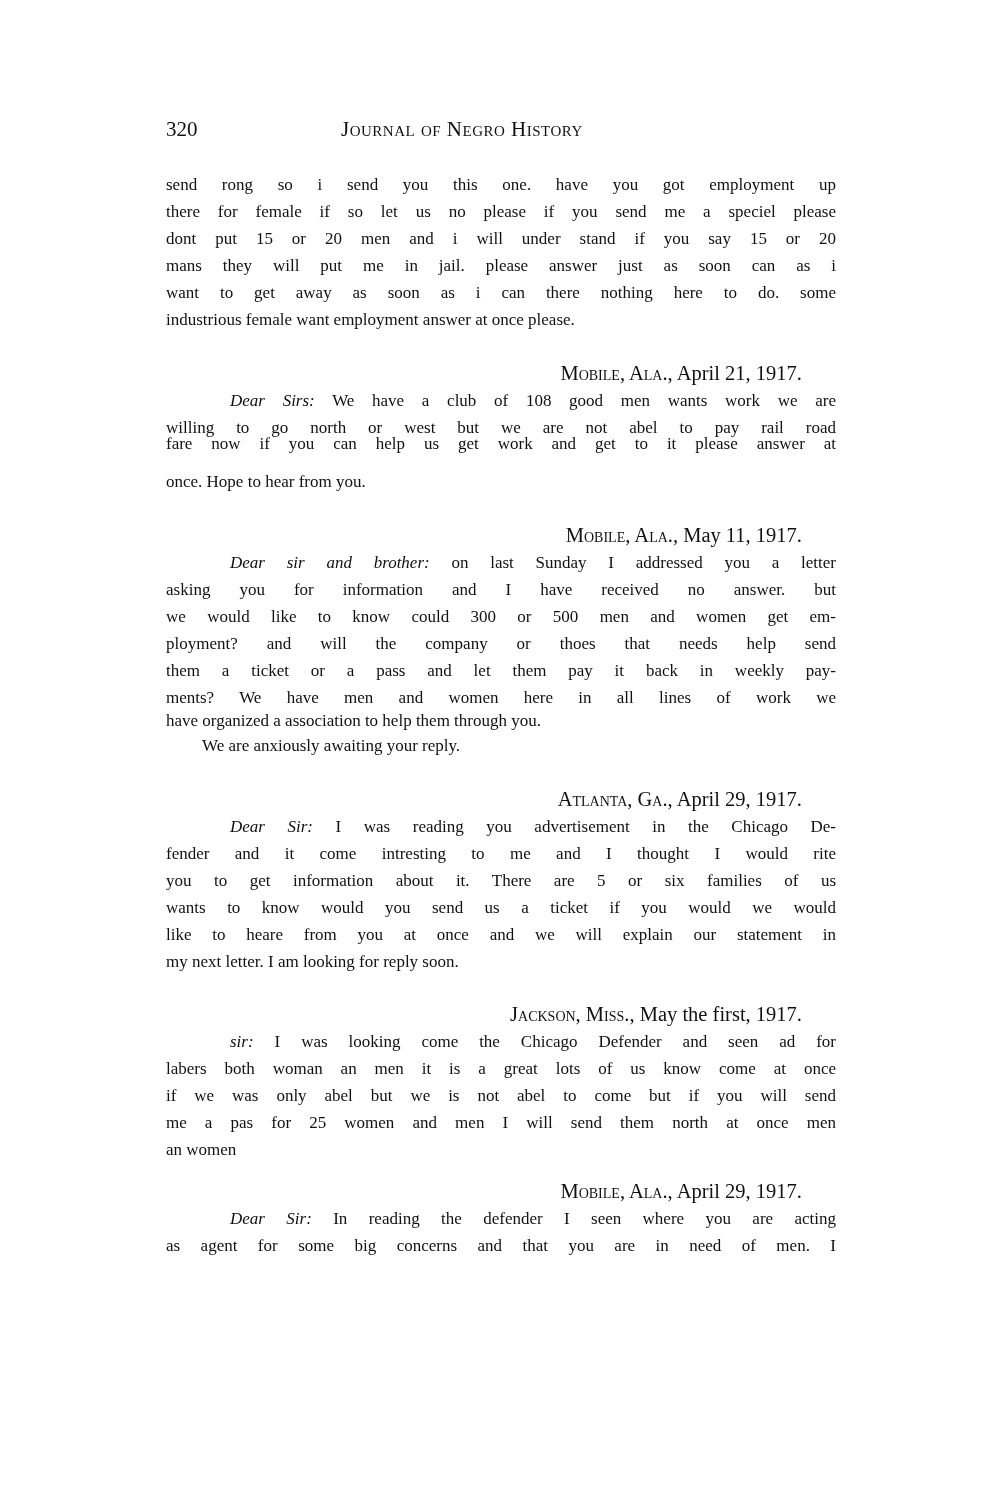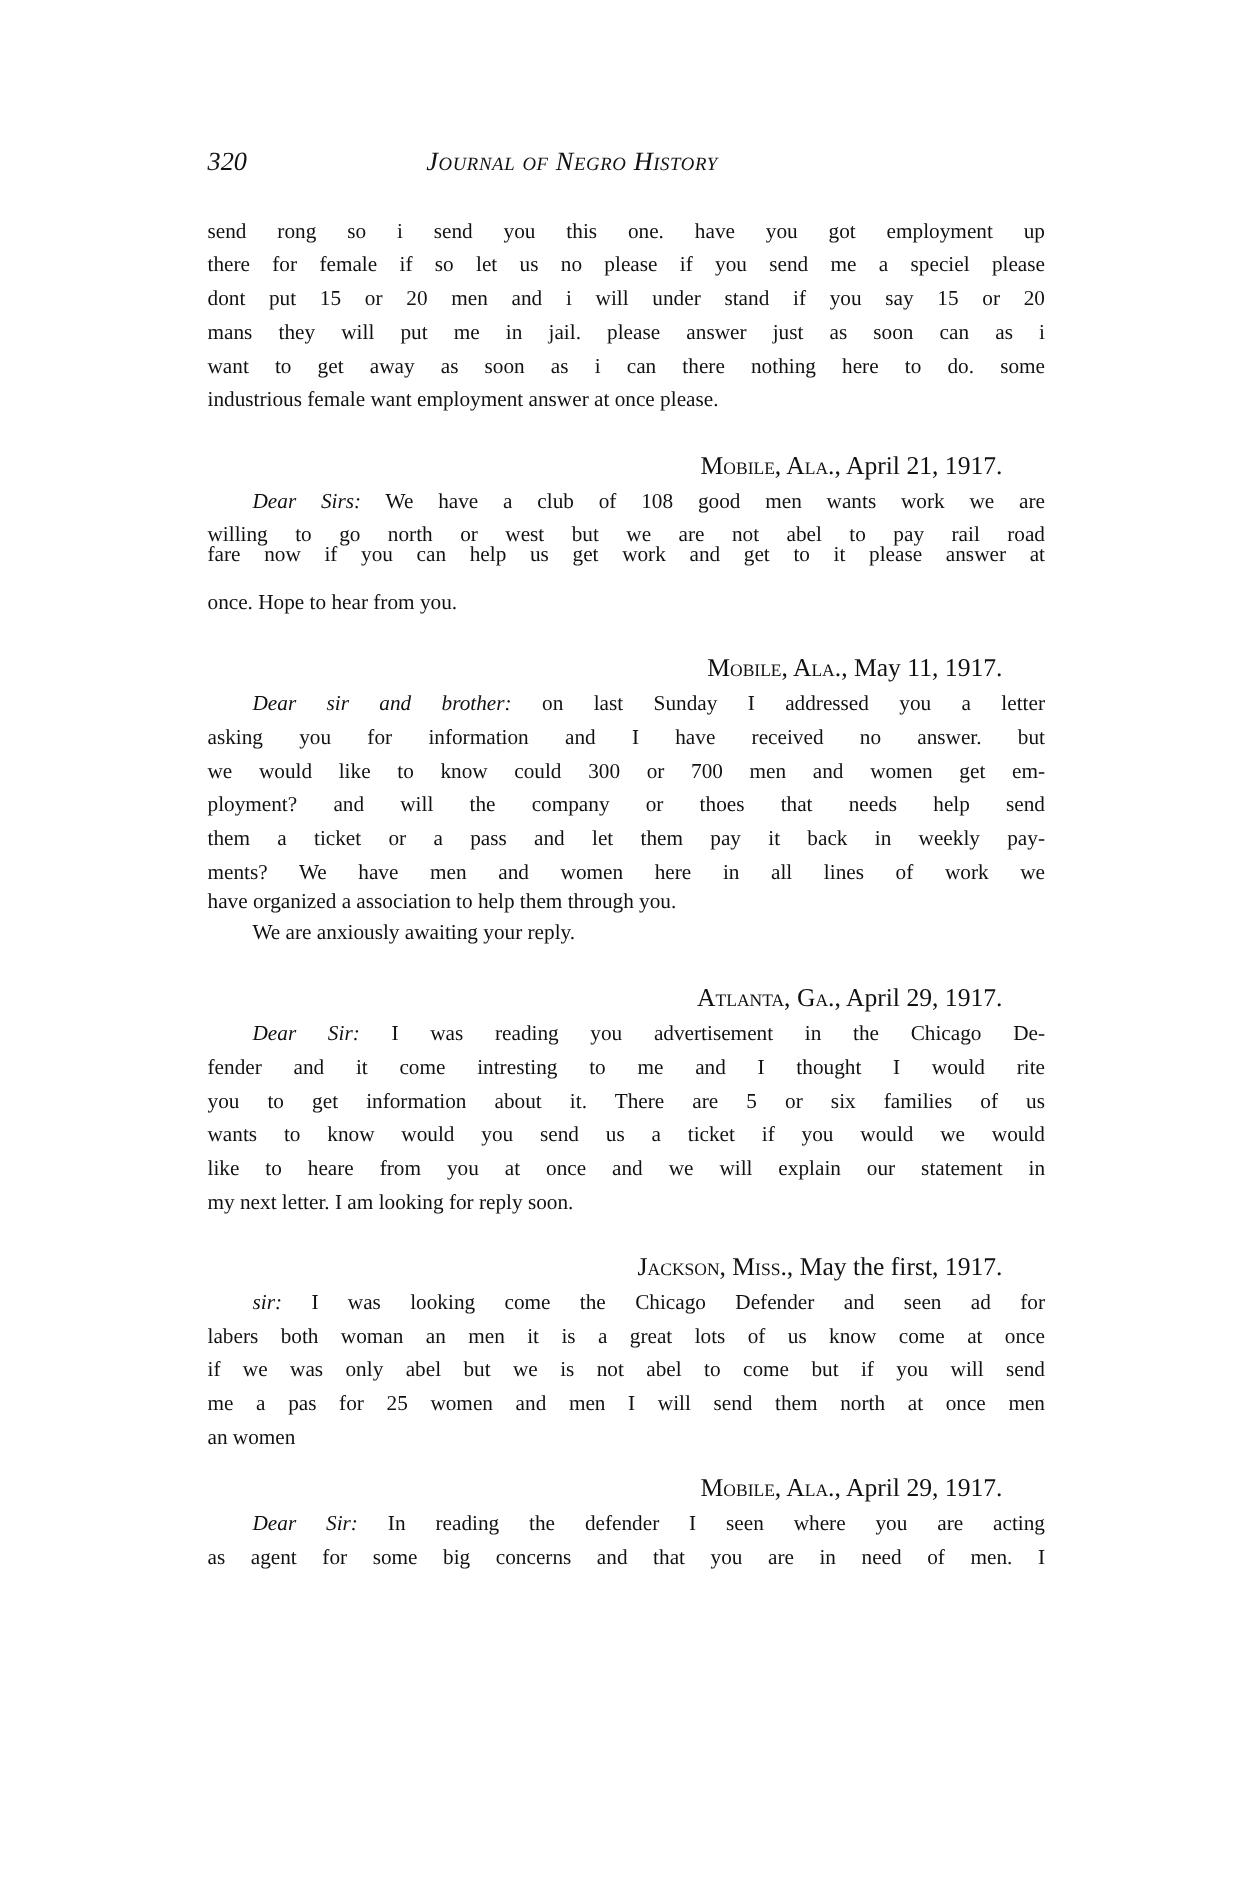--- a/index.html
+++ b/index.html
@@ -2,39 +2,39 @@
 <html><head>
   <meta charset="utf-8">
   <style>
     html, body { margin: 0; padding: 0; background: #ffffff; }
     body {
       width: 1000px; height: 1505px; position: relative; overflow: hidden;
       font-family: "Liberation Serif", "DejaVu Serif", serif;
       color: #111111;
     }
     .page { position: absolute; left: 166px; top: 0; width: 670px; }
-    .running-head { position: absolute; top: 117px; left: 0; width: 670px; height: 30px; font-style: italic; }
+    .running-head { position: absolute; top: 117px; left: 0; width: 670px; height: 30px; }
     .page-number { position: absolute; left: 0; top: 0; font-size: 21px; }
     .journal-title {
       position: absolute; left: 175px; top: 0; font-size: 21px;
       font-variant: small-caps; letter-spacing: 0.5px; text-align: center;
     }
     .line {
       position: absolute; left: 0; width: 670px; font-size: 17px; line-height: 27px;
       white-space: nowrap; text-align: justify; text-align-last: justify;
     }
     .line.last { text-align-last: left; }
     .indent { padding-left: 36px; box-sizing: border-box; }
     .dateline {
       position: absolute; right: 34px; font-size: 20.5px; line-height: 27px;
       white-space: nowrap;
       text-align: right;
     }
     .place { font-variant: small-caps; }
-    .salutation { font-style: italic; }
+    .salutation { font-style: italic; margin-left: 28px; }
   </style>
 </head>
 <body>
 
 <div class="page">
 
   <div class="running-head">
     <span class="page-number">320</span>
     <span class="journal-title">Journal of Negro History</span>
   </div>
@@ -65,21 +65,21 @@
   <div>
     <div class="dateline" style="top:522px">
       <span class="place">Mobile, Ala.,</span>
       <span>May 11, 1917.</span>
     </div>
     <div class="line indent" style="top:549px">
       <span class="salutation">Dear sir and brother:</span>
       <span>on last Sunday I addressed you a letter</span>
     </div>
     <div class="line" style="top:576px">asking you for information and I have received no answer.  but</div>
-    <div class="line" style="top:603px">we would like to know could 300 or 700 men and women get em-</div>
+    <div class="line" style="top:603px">we would like to know could 300 or 500 men and women get em-</div>
     <div class="line" style="top:630px">ployment?  and will the company or thoes that needs help send</div>
     <div class="line" style="top:657px">them a ticket or a pass and let them pay it back in weekly pay-</div>
     <div class="line" style="top:684px">ments?  We have men and women here in all lines of work we</div>
     <div class="line last" style="top:707px">have organized a association to help them through you.</div>
     <div class="line indent last" style="top:732px">We are anxiously awaiting your reply.</div>
   </div>
 
   <div>
     <div class="dateline" style="top:786px">
       <span class="place">Atlanta, Ga.,</span>

